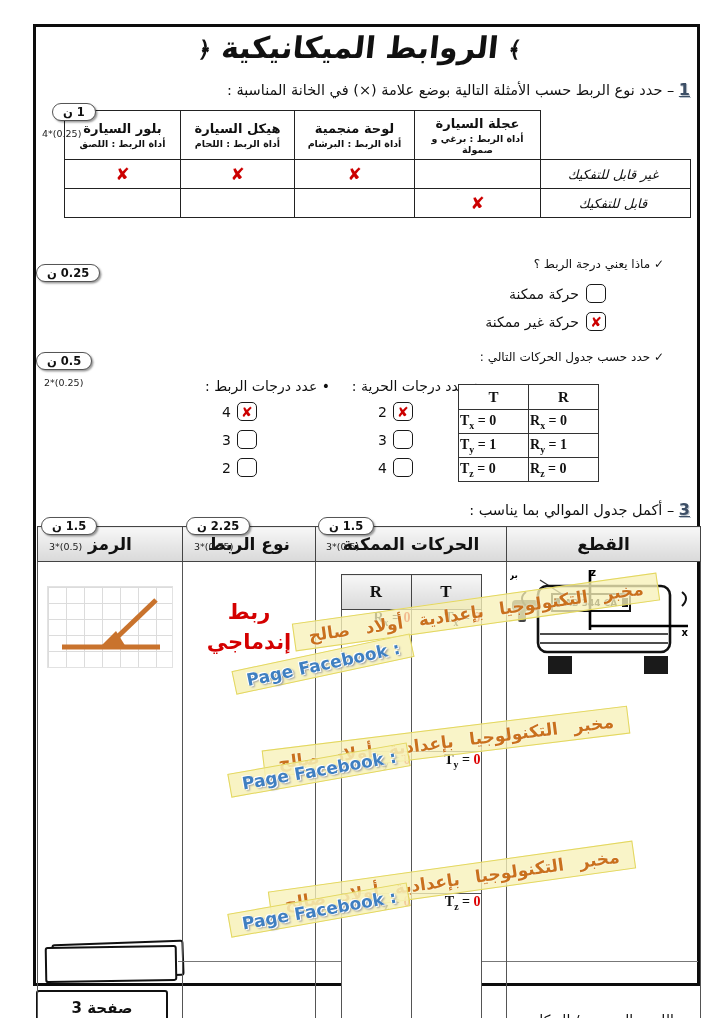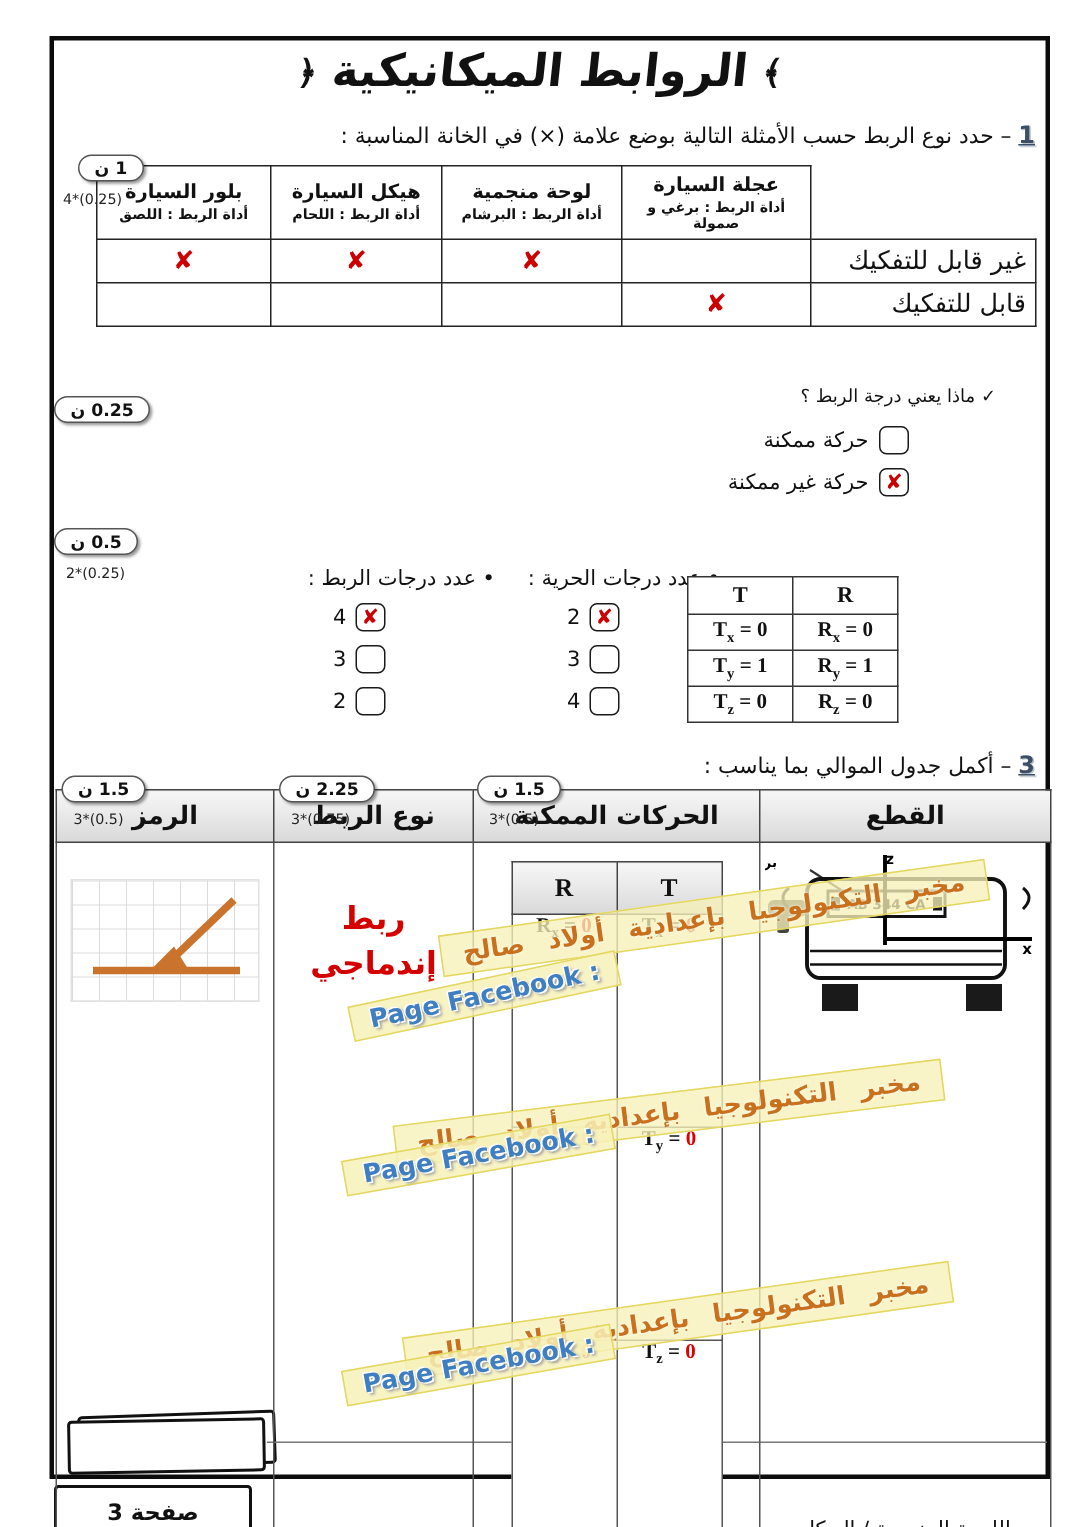--- a/index.html
+++ b/index.html
@@ -16,36 +16,36 @@
         border-radius:10px;padding:1px 10px;font-size:11.5px;font-weight:bold;direction:rtl;
         box-shadow:1.5px 1.5px 2px rgba(0,0,0,.4);white-space:nowrap;z-index:3;}
   .pts-detail{position:absolute;font-size:9.5px;color:#222;white-space:nowrap;z-index:3;}
   
   .q1t{position:absolute;left:64px;top:110px;border-collapse:collapse;table-layout:fixed;}
   .q1t th,.q1t td{border:1.4px solid #222;}
   .q1t th{height:46px;padding:1px 2px;vertical-align:middle;}
   .q1t .hname{font-size:13px;font-weight:bold;text-align:center;}
   .q1t .htool{font-size:9.5px;font-weight:bold;text-align:center;margin-top:2px;}
   .q1t td{height:26px;text-align:center;}
-  .q1t td.rowlab{font-size:17px;text-align:right;padding-right:6px;direction:rtl;}
+  .q1t td.rowlab{font-size:13px;padding-right:6px;direction:rtl;font-style:italic;}
   .q1t td.nob,.q1t th.nob{border:none;}
   .xmark{color:#cc0000;font-weight:bold;font-size:17px;line-height:1;}
   
   .opt{position:absolute;direction:rtl;display:flex;align-items:center;gap:7px;font-size:14px;}
   .cbox{display:inline-flex;align-items:center;justify-content:center;width:18px;height:17px;
         border:1.9px solid #1a1a1a;border-radius:5px;background:#fff;
         color:#cc0000;font-weight:bold;font-size:14px;line-height:1;}
   .numopt{position:absolute;display:flex;align-items:center;gap:6px;font-size:14px;}
   .sub{position:absolute;direction:rtl;font-size:12px;white-space:nowrap;}
   .bullet{position:absolute;direction:rtl;font-size:14px;white-space:nowrap;}
   
   .mtable{border-collapse:collapse;font-family:"Liberation Serif",serif;font-weight:bold;
           background:#fff;}
   .mtable th{border:1.6px solid #333;width:67px;height:22px;font-size:15px;text-align:center;}
-  .mtable td{border:1.6px solid #333;height:26px;font-size:14px;text-align:center;}
+  .mtable td{border:1.6px solid #333;height:26px;font-size:14px;}
   .mtable sub{font-size:0.7em;}
   .mtable .mv{font-weight:bold;}
   .mtable .mv.red{color:#dd0000;}
   .reft{position:absolute;left:458px;top:384px;z-index:1;}
   .reft td{height:21px;}
   
   .btable{position:absolute;left:37px;top:526px;border-collapse:collapse;table-layout:fixed;z-index:1;}
   .btable th{border:1.6px solid #444;height:32px;font-size:17px;font-weight:bold;
              background:linear-gradient(#f7f7f7,#d9d9d9);}
   .btable td{border:1.4px solid #555;height:141px;vertical-align:top;position:relative;padding:0;}
@@ -146,20 +146,24 @@
 
   <div class="opt" style="right:114px;top:284px;">
     <span class="cbox"></span>
     <span>حركة ممكنة</span>
   </div>
   <div class="opt" style="right:114px;top:312px;">
     <span class="cbox">✘</span>
     <span>حركة غير ممكنة</span>
   </div>
 
+  <div class="sub" style="right:56px;top:350px;">
+    <span>✓</span>
+    <span>حدد حسب جدول الحركات التالي :</span>
+  </div>
   <span class="pill" style="left:36px;top:352px;">0.5 ن</span>
   <span class="pts-detail" style="left:44px;top:377px;">2*(0.25)</span>
 
   <div class="bullet" style="right:240px;top:378px;">
     <span>•</span>
     <span>عدد درجات الحرية :</span>
   </div>
   <div class="numopt" style="left:378px;top:402px;">
     <span>2</span>
     <span class="cbox">✘</span>

